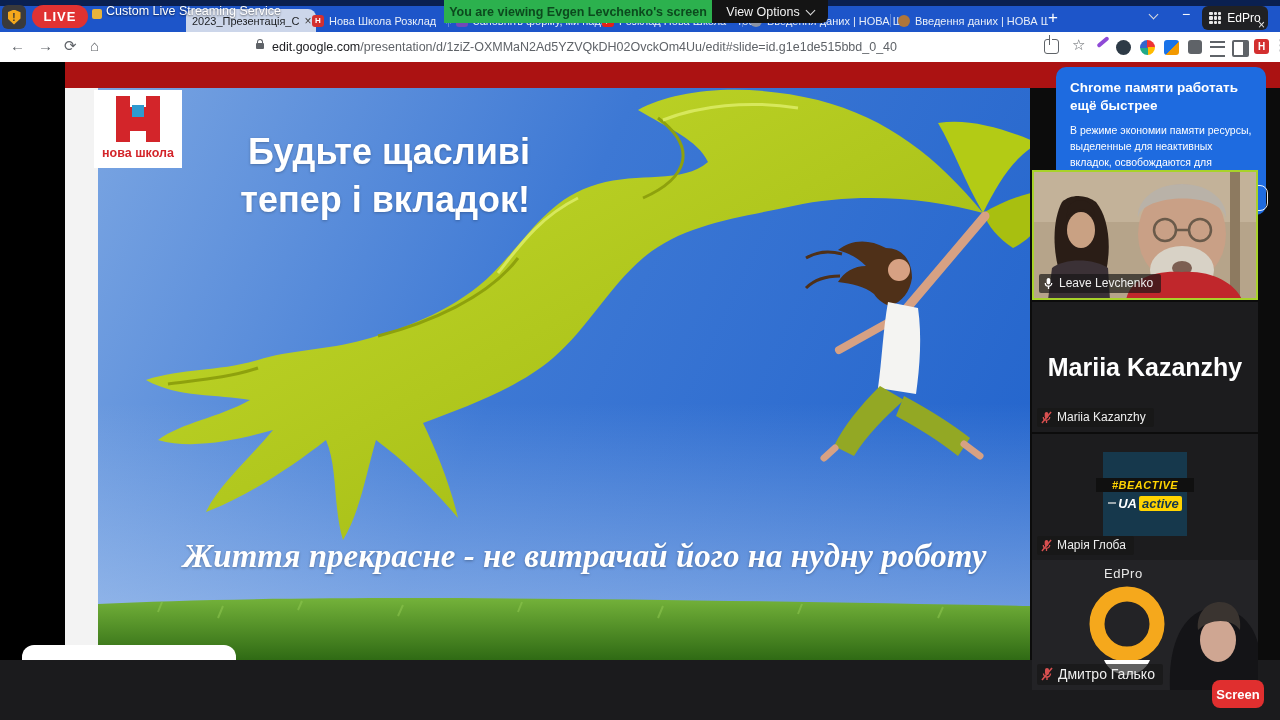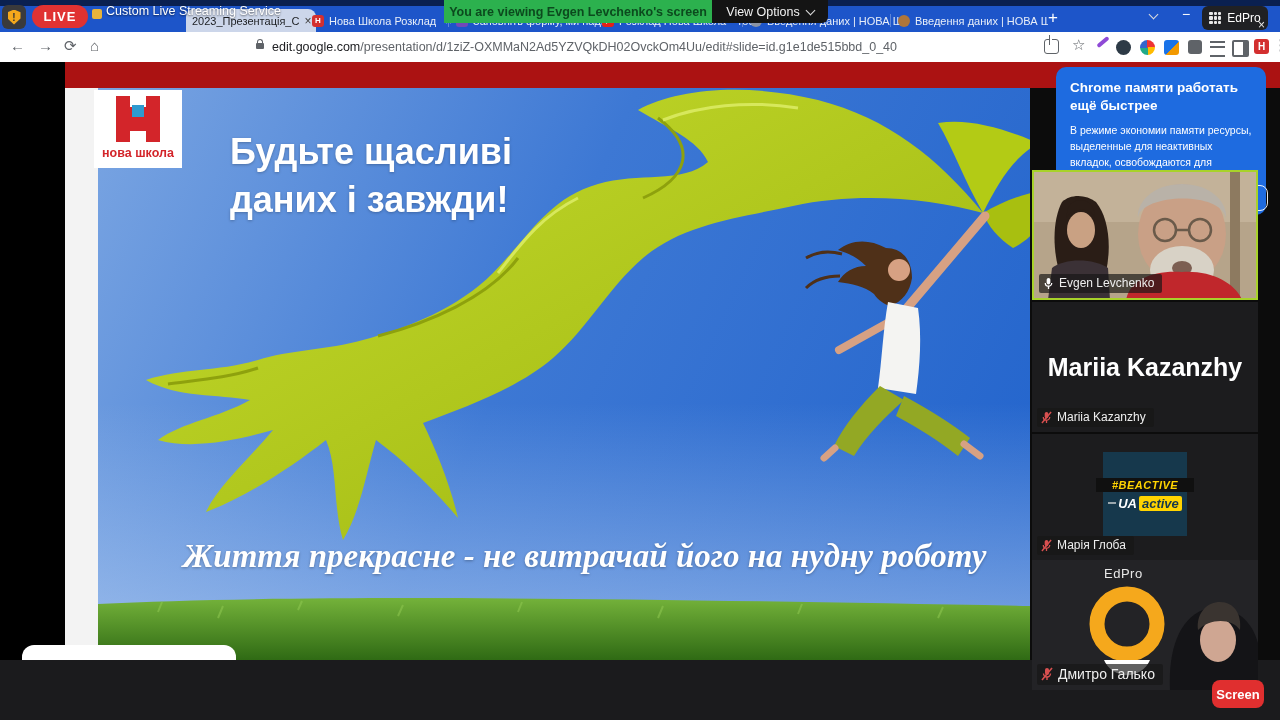--- a/index.html
+++ b/index.html
@@ -32,21 +32,21 @@
   .streamtitle{left:106px;top:4px;color:#fff;font-size:12.5px;text-shadow:0 1px 2px rgba(0,0,0,.6);z-index:60;white-space:nowrap;}
   .viewbtn{left:1202px;top:6px;width:66px;height:24px;background:#202124;border-radius:6px;color:#fff;font-size:12px;display:flex;align-items:center;justify-content:center;gap:6px;z-index:60;}
   .grid9{width:12px;height:12px;display:grid;grid-template-columns:repeat(3,1fr);gap:1px;}
   .grid9 i{background:#e8e8e8;border-radius:1px;}
   
   .redbar{left:65px;top:62px;width:1215px;height:26px;background:#ab1212;}
   .blackcol{left:0;top:62px;width:65px;height:598px;background:#000;}
   .whitecol{left:65px;top:88px;width:33px;height:572px;background:#f3f3f3;}
   .slide{left:98px;top:88px;width:932px;height:572px;overflow:hidden;background:linear-gradient(115deg,#7aa5e2 0%,#3d78d4 45%,#2163cc 100%);}
   .slide .skyglow{position:absolute;left:0;bottom:0;width:100%;height:45%;background:linear-gradient(to bottom,rgba(255,255,255,0),rgba(205,224,248,.55));}
-  .slidetitle{left:132px;top:40px;width:300px;color:#fff;font-weight:bold;font-size:36px;line-height:48px;text-align:left;text-shadow:0 1px 3px rgba(0,0,0,.25);}
+  .slidetitle{left:132px;top:40px;width:300px;color:#fff;font-weight:bold;font-size:36px;line-height:48px;text-align:right;text-shadow:0 1px 3px rgba(0,0,0,.25);}
   .slidecaption{left:85px;top:450px;width:1200px;color:#fff;font-family:"Liberation Serif",serif;font-style:italic;font-weight:bold;font-size:33px;white-space:nowrap;text-shadow:0 1px 3px rgba(0,0,0,.3);}
   .logobox{left:94px;top:90px;width:88px;height:78px;background:#fff;display:flex;flex-direction:column;align-items:center;padding-top:6px;box-sizing:border-box;z-index:5;}
   .hmark{position:relative;width:44px;height:46px;background:#d3252a;}
   .hmark .n1{position:absolute;left:14px;top:0;width:16px;height:11px;background:#fff;}
   .hmark .n2{position:absolute;left:14px;bottom:0;width:16px;height:11px;background:#fff;}
   .hmark .bl{position:absolute;left:16px;top:9px;width:12px;height:12px;background:#2e9ad0;}
   .logotext{color:#d3252a;font-weight:bold;font-size:12.5px;margin-top:4px;}
   .notchcard{left:22px;top:645px;width:214px;height:15px;background:#fff;border-radius:12px 12px 0 0;z-index:15;}
   
   .popup{left:1056px;top:67px;width:210px;height:148px;background:#1e6be0;border-radius:10px;color:#fff;padding:12px 14px;box-sizing:border-box;z-index:25;}
@@ -208,21 +208,21 @@
       <path fill="#93a824" d="M806,308 C832,322 854,336 872,350 L860,368 C840,352 820,340 798,328 Z"></path>
       <line x1="737" y1="360" x2="726" y2="370" stroke="#d7a183" stroke-width="7" stroke-linecap="round"></line>
       <line x1="866" y1="356" x2="882" y2="368" stroke="#d7a183" stroke-width="7" stroke-linecap="round"></line>
     </g>
 
     <path fill="url(#grassG)" d="M0,516 C200,506 520,510 932,518 L932,572 L0,572 Z"></path>
     <path fill="none" stroke="#8cc44e" stroke-width="2" opacity=".6" d="M60,524 l4,-10 M120,530 l5,-12 M200,522 l4,-9 M300,528 l5,-11 M420,524 l4,-10 M560,530 l5,-12 M700,526 l4,-10 M840,530 l5,-11"></path>
   </svg>
   <div class="abs slidetitle">
     <div>Будьте щасливі</div>
-    <div>даних і завжди!</div>
+    <div>тепер і вкладок!</div>
   </div>
   <div class="abs slidecaption">Життя прекрасне - не витрачай його на нудну роботу</div>
 </div>
 
 <div class="abs logobox">
   <div class="hmark">
       <span class="n1"></span>
       <span class="n2"></span>
       <span class="bl"></span>
     </div>
@@ -256,21 +256,21 @@
     <circle cx="166" cy="58" r="11" fill="none" stroke="#6a5a4a" stroke-width="2.5"></circle>
     <line x1="142" y1="58" x2="155" y2="58" stroke="#6a5a4a" stroke-width="2.5"></line>
     <path fill="#c0272c" d="M92,128 C96,108 118,98 148,100 C178,98 202,112 208,128 Z"></path>
   </svg>
   <div class="tilelabel">
     <svg width="11" height="13" viewBox="0 0 12 14">
         <rect x="4" y="1" width="4" height="7" rx="2" fill="#fff"></rect>
         <path d="M2.5,6.5 a3.5,3.5 0 0 0 7,0" fill="none" stroke="#fff" stroke-width="1.4"></path>
         <line x1="6" y1="10" x2="6" y2="13" stroke="#fff" stroke-width="1.4"></line>
       </svg>
-    <span>Evgen Levchenko</span>
+    <span>Leave Levchenko</span>
   </div>
 </div>
 
 <div class="abs tile" style="top:302px;height:130px;">
   <div class="bigname">Mariia Kazanzhy</div>
   <div class="tilelabel">
     <svg width="11" height="13" viewBox="0 0 12 14">
         <rect x="4" y="1" width="4" height="7" rx="2" fill="#d85050"></rect>
         <path d="M2.5,6.5 a3.5,3.5 0 0 0 7,0" fill="none" stroke="#d85050" stroke-width="1.4"></path>
         <line x1="6" y1="10" x2="6" y2="13" stroke="#d85050" stroke-width="1.4"></line>

